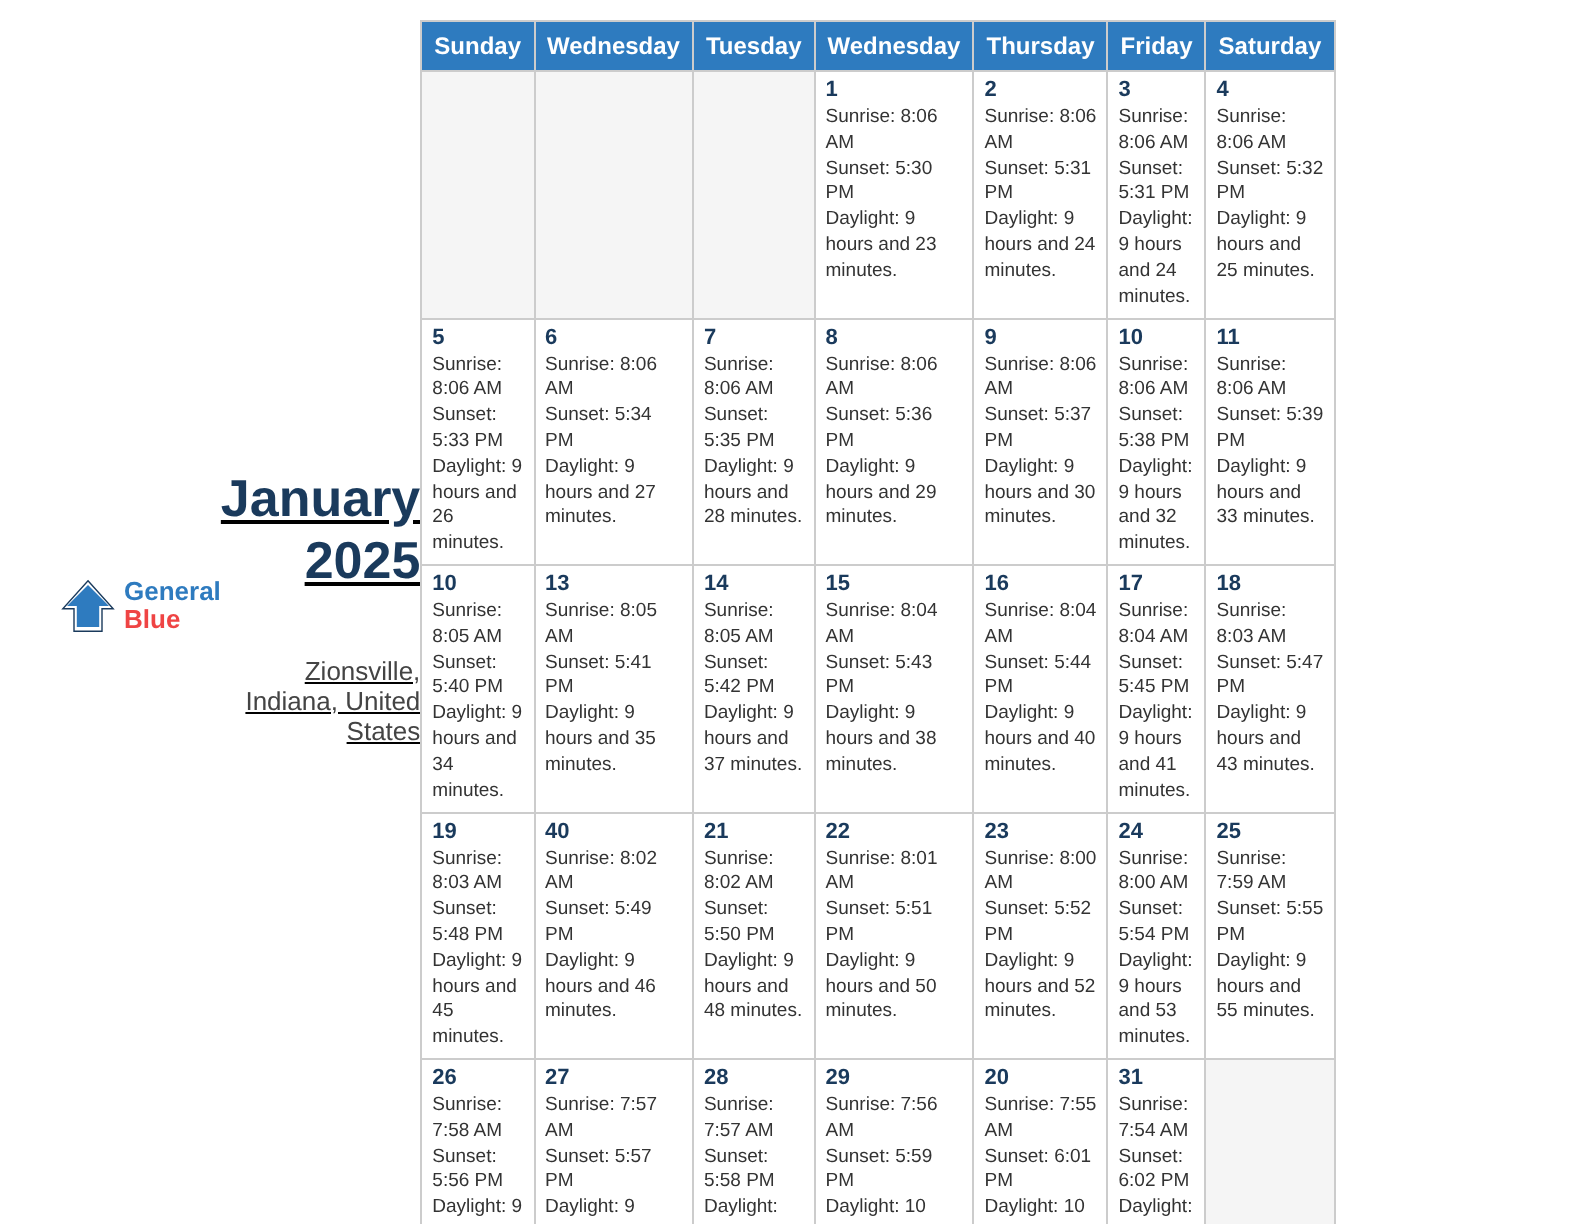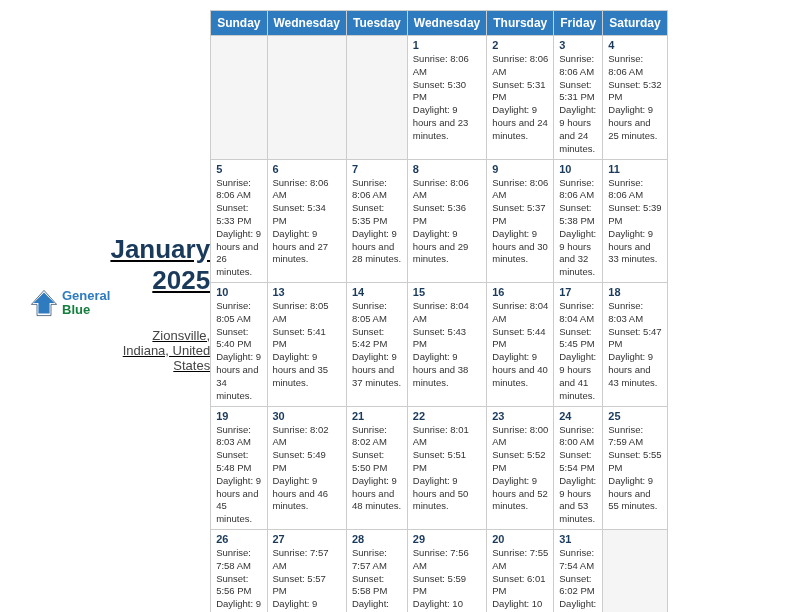--- a/index.html
+++ b/index.html
@@ -98,21 +98,21 @@
 
 <div class="page">
   <div class="header">
     <div class="logo">
       <svg class="logo-icon" viewBox="0 0 40 40">
         <polygon points="20,5 35,20 28,20 28,35 12,35 12,20 5,20" fill="#2e7bbf"></polygon>
         <polygon points="20,2 38,22 30,22 30,38 10,38 10,22 2,22" fill="none" stroke="#1a3a5c" stroke-width="1"></polygon>
       </svg>
       <div class="logo-text">
         <div><span>General</span></div>
-        <div><span style="color:#15803d">Blue</span></div>
+        <div><span style="color:#ef4444">Blue</span></div>
       </div>
     </div>
     <div class="title-block">
       <h1>January 2025</h1>
       <p>Zionsville, Indiana, United States</p>
     </div>
   </div>
 
   <table class="calendar">
     <thead>
@@ -207,21 +207,21 @@
             <div class="day-num">18</div>
             <div class="day-info">Sunrise: 8:03 AM<br>Sunset: 5:47 PM<br>Daylight: 9 hours and 43 minutes.</div>
           </td>
         </tr>
         <tr>
           <td>
             <div class="day-num">19</div>
             <div class="day-info">Sunrise: 8:03 AM<br>Sunset: 5:48 PM<br>Daylight: 9 hours and 45 minutes.</div>
           </td>
           <td>
-            <div class="day-num">30</div>
+            <div class="day-num">40</div>
             <div class="day-info">Sunrise: 8:02 AM<br>Sunset: 5:49 PM<br>Daylight: 9 hours and 46 minutes.</div>
           </td>
           <td>
             <div class="day-num">21</div>
             <div class="day-info">Sunrise: 8:02 AM<br>Sunset: 5:50 PM<br>Daylight: 9 hours and 48 minutes.</div>
           </td>
           <td>
             <div class="day-num">22</div>
             <div class="day-info">Sunrise: 8:01 AM<br>Sunset: 5:51 PM<br>Daylight: 9 hours and 50 minutes.</div>
           </td>

